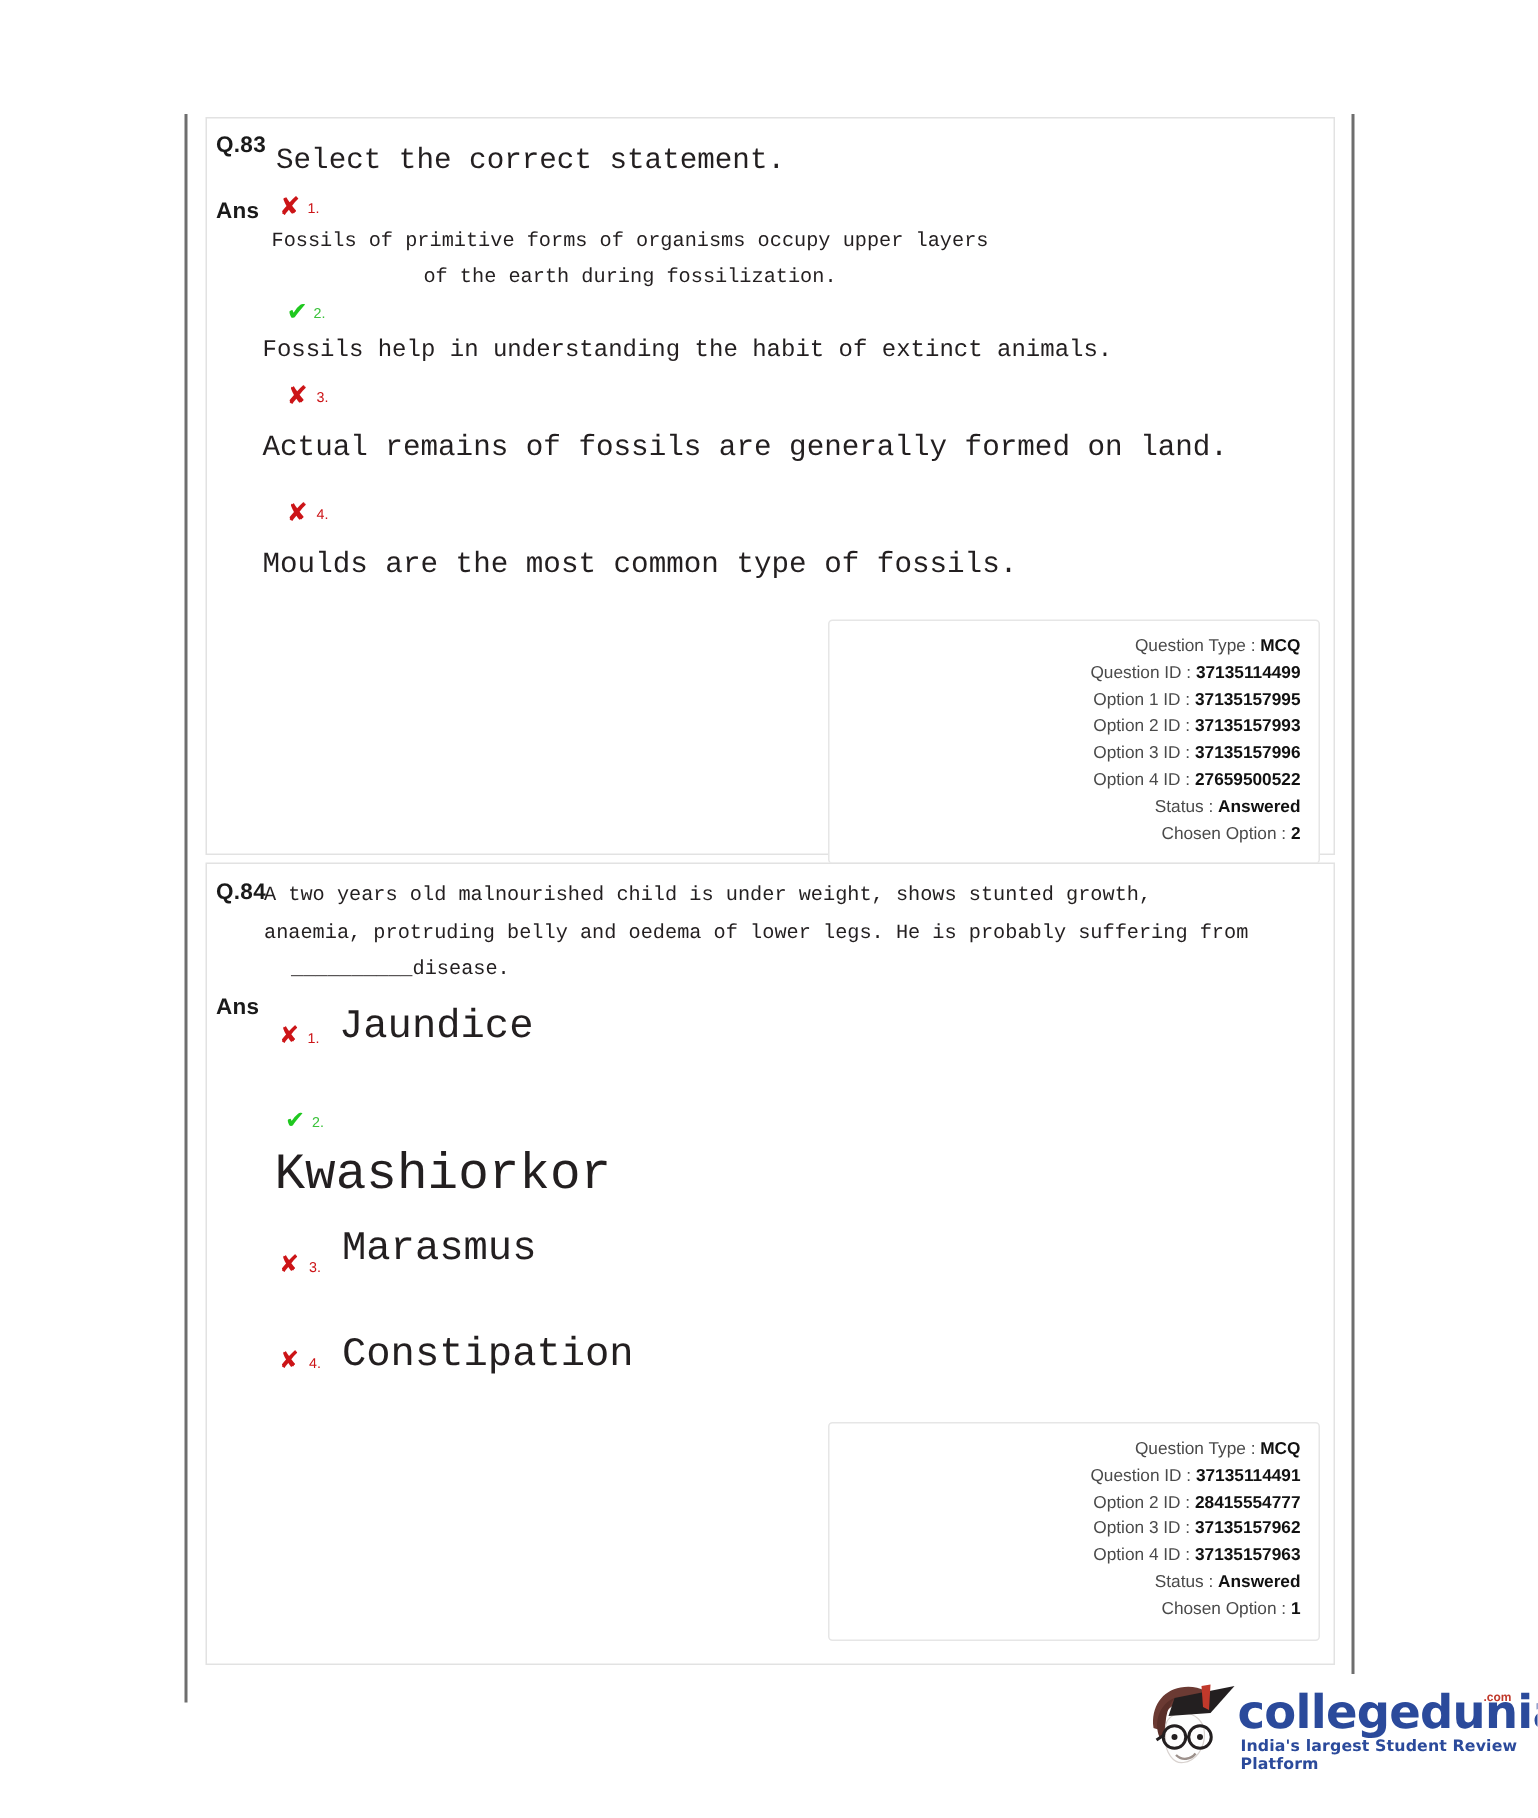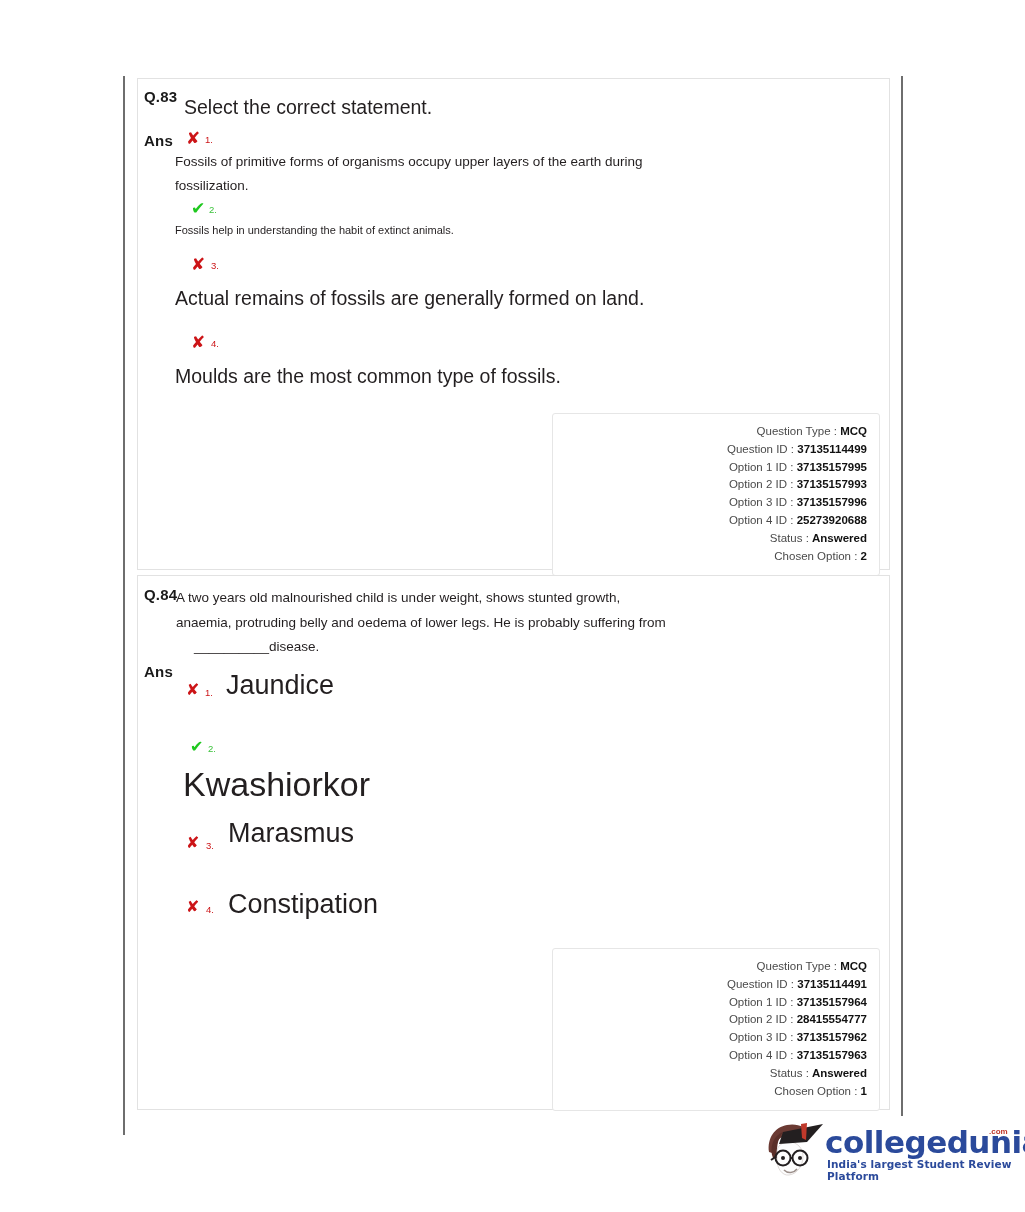--- a/index.html
+++ b/index.html
@@ -44,31 +44,31 @@
     font-weight: bold;
     font-size: 15px;
     color: #1a1a1a;
     letter-spacing: .2px;
     text-align: center;
   }
 
   
   .txt {
     position: absolute;
-    font-family: Liberation Sans, sans-serif;
+    font-family: Liberation Mono, monospace;
     color: #231f20;
     white-space: nowrap;
   }
-  .txt.wrap { white-space: normal; }
+  .txt.wrap { white-space: normal; text-align: center; }
 
   
   .stem-1 { font-size: 19.5px; }
   
   .opt-small  { font-size: 13.5px; line-height: 24px; }
-  .opt-mid    { font-size: 11px; }
+  .opt-mid    { font-size: 16px; }
   .opt-large  { font-size: 19.5px; }
 
   
   .stem-2 { font-size: 13.5px; line-height: 25px; }
 
   
   .opt-xl   { font-size: 27px; }
   .opt-xxl  { font-size: 34px; }
 
   
@@ -201,21 +201,21 @@
   <div class="meta-row">
     <span class="k">Option 2 ID :</span>
     <span class="v">37135157993</span>
   </div>
   <div class="meta-row">
     <span class="k">Option 3 ID :</span>
     <span class="v">37135157996</span>
   </div>
   <div class="meta-row">
     <span class="k">Option 4 ID :</span>
-    <span class="v">25273920688</span>
+    <span class="v">27659500522</span>
   </div>
   <div class="meta-row">
     <span class="k">Status :</span>
     <span class="v">Answered</span>
   </div>
   <div class="meta-row">
     <span class="k">Chosen Option :</span>
     <span class="v">2</span>
   </div>
 </div>
@@ -247,24 +247,20 @@
 <div class="txt opt-xl" style="left:228px; top:889px;">Constipation</div>
 
 <div class="meta-box m2">
   <div class="meta-row">
     <span class="k">Question Type :</span>
     <span class="v">MCQ</span>
   </div>
   <div class="meta-row">
     <span class="k">Question ID :</span>
     <span class="v">37135114491</span>
-  </div>
-  <div class="meta-row">
-    <span class="k">Option 1 ID :</span>
-    <span class="v">37135157964</span>
   </div>
   <div class="meta-row">
     <span class="k">Option 2 ID :</span>
     <span class="v">28415554777</span>
   </div>
   <div class="meta-row">
     <span class="k">Option 3 ID :</span>
     <span class="v">37135157962</span>
   </div>
   <div class="meta-row">

